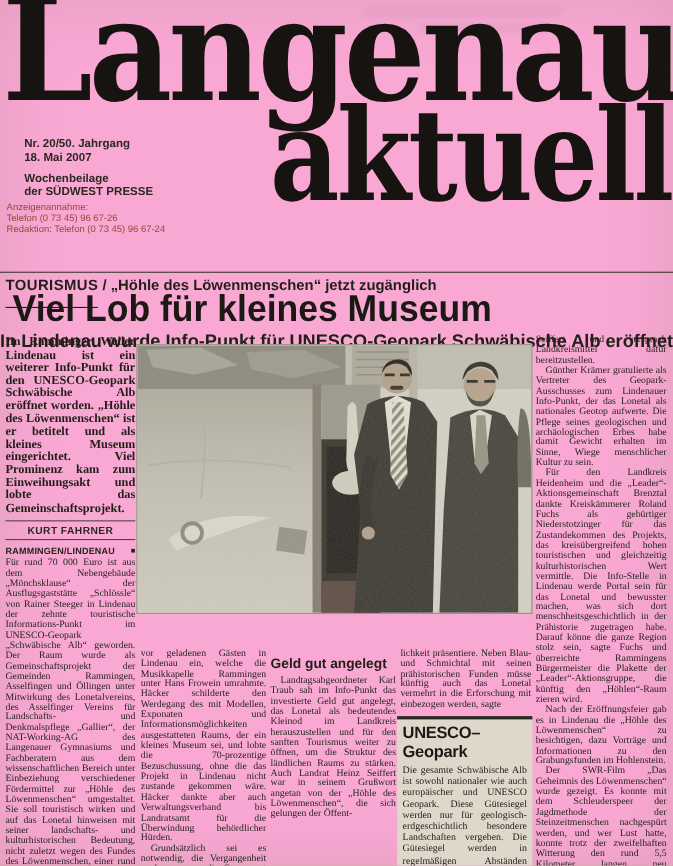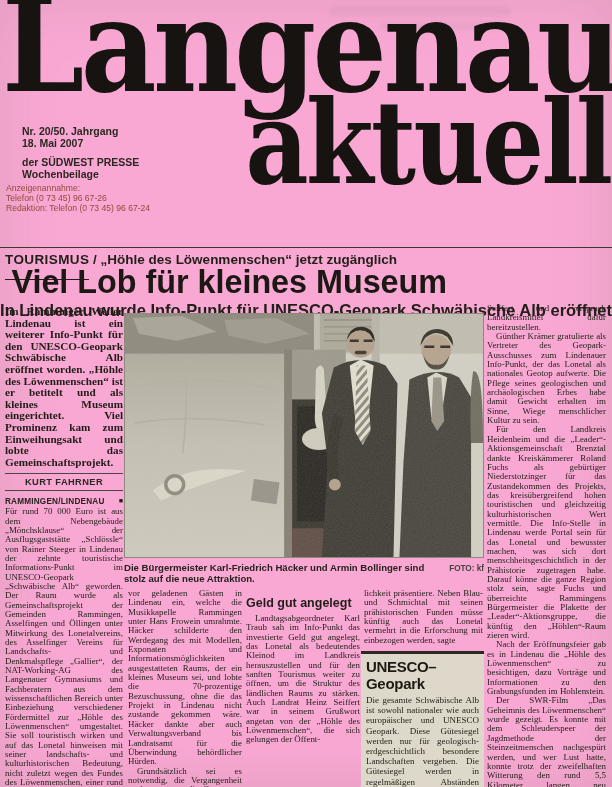--- a/index.html
+++ b/index.html
@@ -114,22 +114,22 @@
   <div class="ghost" style="left:330px;top:6px;width:180px;height:10px;transform:skewX(-8deg)"></div>
   <div class="ghost" style="left:380px;top:22px;width:120px;height:8px;transform:skewX(-6deg)"></div>
 
   <div class="mast1">Langenau</div>
   <div class="mast2">aktuell</div>
 
   <div class="issue-block">
     <div>Nr. 20/50. Jahrgang</div>
     <div>18. Mai 2007</div>
     <div class="gap"></div>
+    <div>Wochenbeilage</div>
     <div>der SÜDWEST PRESSE</div>
-    <div>Wochenbeilage</div>
   </div>
 
   <div class="contact-block">
     <div>Anzeigenannahme:</div>
     <div>Telefon (0 73 45) 96 67-26</div>
     <div>Redaktion: Telefon (0 73 45) 96 67-24</div>
   </div>
 
   <div class="mast-rule"></div>
 
@@ -212,24 +212,20 @@
         <path d="M297,32 Q299,15 315,15 Q330,17 330,32 L324,23 Q313,15 302,24 Z" fill="#332e26"></path>
         <path d="M301,33 h10 M317,33 h10" stroke="#2e2a24" stroke-width="2.4" fill="none"></path>
         <path d="M300,42 Q303,56 313,56 Q323,56 326,42 Q321,52 313,51 Q305,52 300,42 Z" fill="#4f473c"></path>
       </g>
 
       <path d="M350,58 Q360,54 360,130 L348,130 Q346,86 350,58 Z" fill="#6f6b60"></path>
       <rect width="360" height="245" filter="url(#grain)"></rect>
     </svg>
   </div>
 
-  <div class="caption-row">
-    <span class="cap">Die Bürgermeister Karl-Friedrich Häcker und Armin Bollinger sind stolz auf die neue Attraktion.</span>
-    <span class="credit">FOTO: kf</span>
-  </div>
 
   <div class="col" style="left:128px;top:589px;width:114px;">
     <p class="body-p">vor geladenen Gästen in Lindenau ein, welche die Musikkapelle Rammingen unter Hans Frowein umrahmte. Häcker schilderte den Werdegang des mit Modellen, Exponaten und Informationsmöglichkeiten ausgestatteten Raums, der ein kleines Museum sei, und lobte die 70-prozentige Bezuschussung, ohne die das Projekt in Lindenau nicht zustande gekommen wäre. Häcker dankte aber auch Verwaltungsverband bis Landratsamt für die Überwindung behördlicher Hürden.</p>
     <p class="body-p">Grundsätzlich sei es notwendig, die Vergangenheit zu kennen, um die Gegenwart zu verstehen, sagte Rammingens Bürgermeister Häcker. Dazu soll der Lindenauer Info-Punkt</p>
   </div>
 
   <div class="col" style="left:246px;top:589px;width:114px;">
     <div class="col-subhead">Geld gut angelegt</div>
     <p class="body-p" style="text-indent:9px">Landtagsabgeordneter Karl Traub sah im Info-Punkt das investierte Geld gut angelegt, das Lonetal als bedeutendes Kleinod im Landkreis herauszustellen und für den sanften Tourismus weiter zu öffnen, um die Struktur des ländlichen Raums zu stärken. Auch Landrat Heinz Seiffert war in seinem Grußwort angetan von der „Höhle des Löwenmenschen“, die sich gelungen der Öffent-</p>
   </div>

